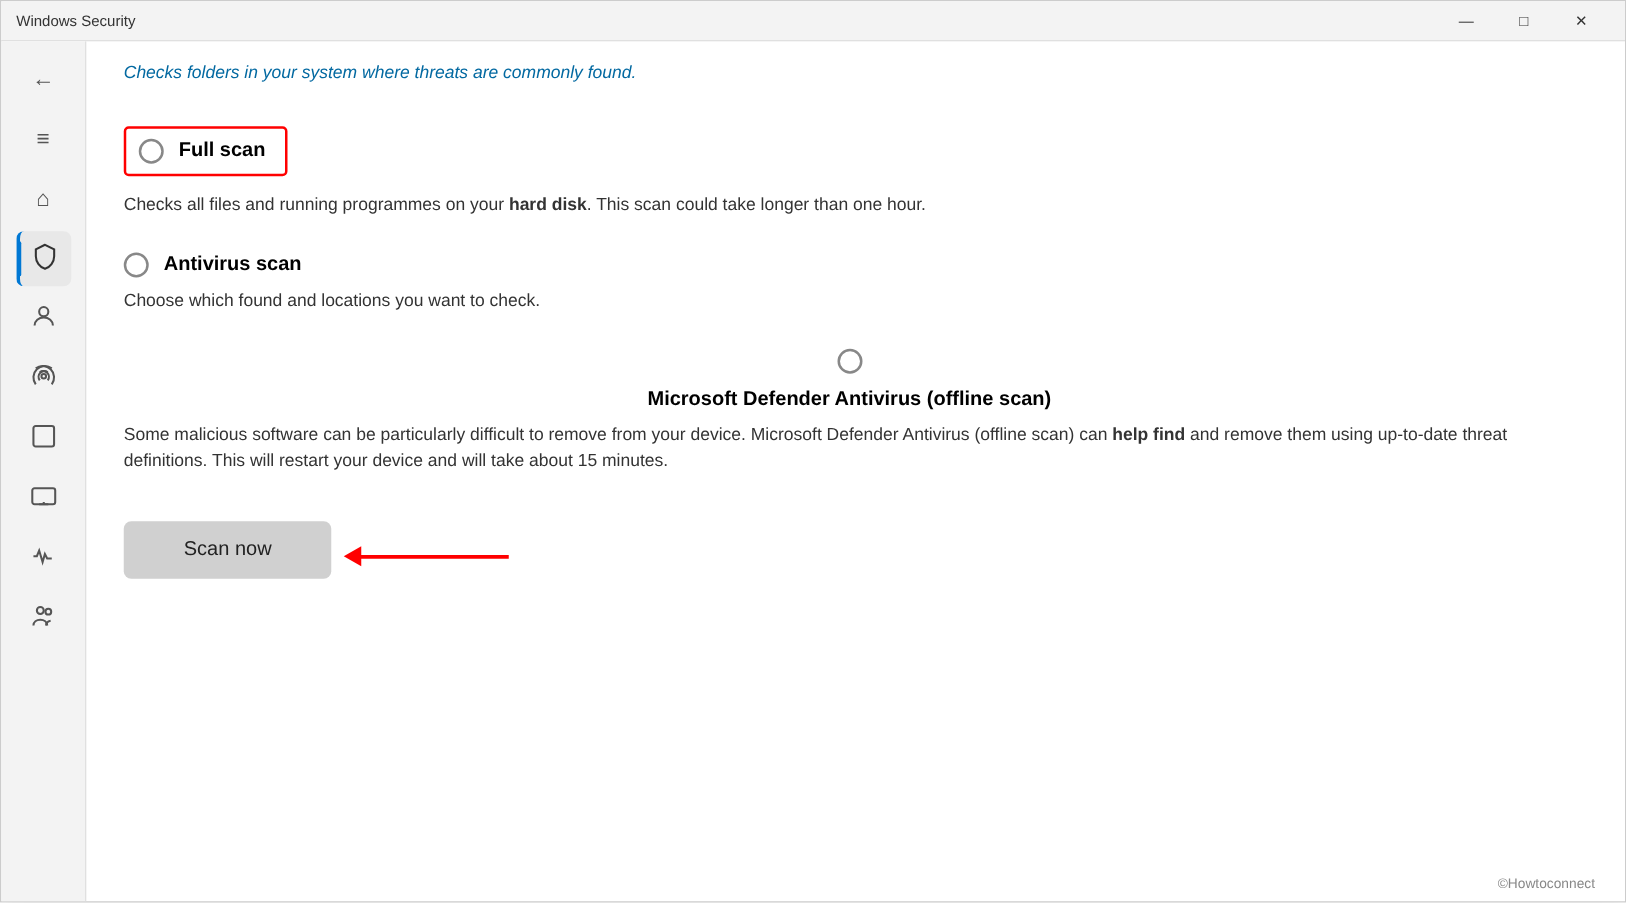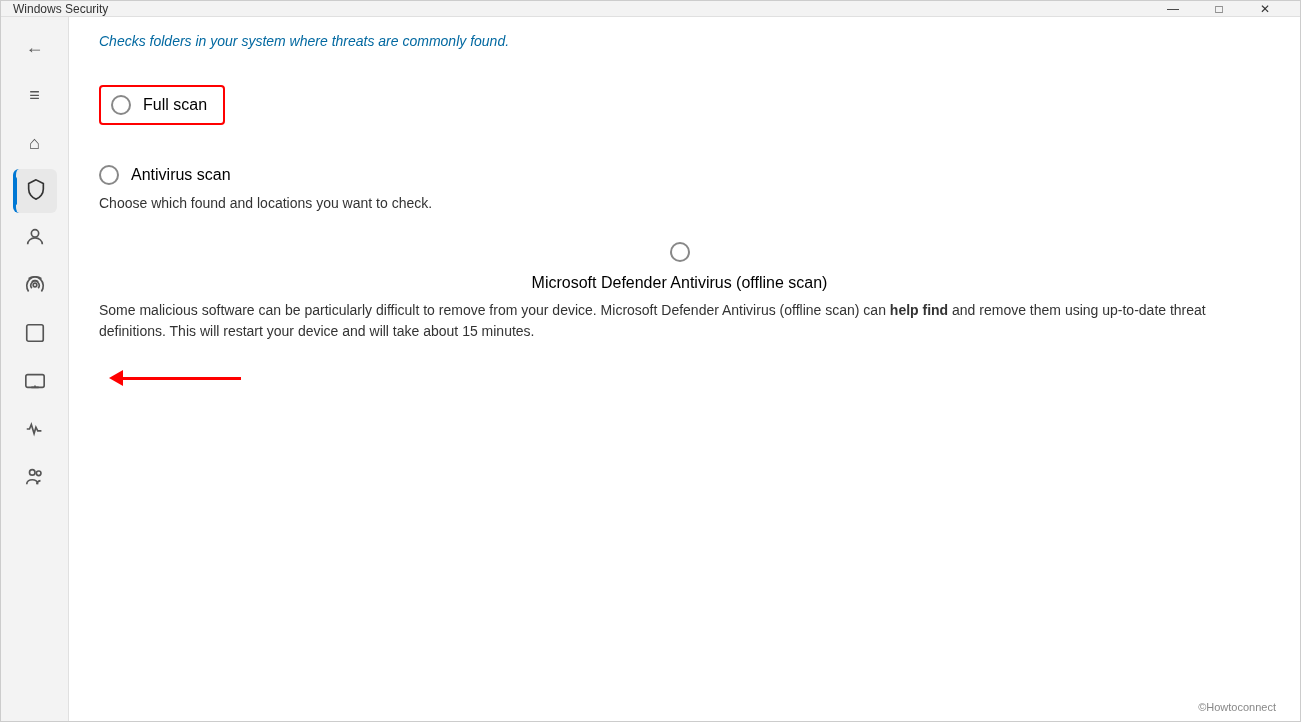--- a/index.html
+++ b/index.html
@@ -16,21 +16,21 @@
     .window {
       width: 1301px;
       height: 722px;
       background: #fff;
       border: 1px solid #ccc;
       display: flex;
       flex-direction: column;
       box-shadow: 0 4px 16px rgba(0,0,0,0.2);
     }
     .title-bar {
-      height: 16px;
+      height: 32px;
       background: #f3f3f3;
       display: flex;
       align-items: center;
       padding: 0 12px;
       border-bottom: 1px solid #e0e0e0;
       flex-shrink: 0;
     }
     .title-bar-title {
       font-size: 12px;
       color: #333;
@@ -126,21 +126,21 @@
       border: 2px solid #888;
       background: white;
       flex-shrink: 0;
       cursor: pointer;
       display: flex;
       align-items: center;
       justify-content: center;
     }
     .scan-option-label {
       font-size: 16px;
-      font-weight: 400;
+      font-weight: 700;
       color: #000;
     }
     .scan-option-desc {
       font-size: 14px;
       color: #333;
       line-height: 1.5;
       margin-left: 0;
     }
     .scan-option-desc strong {
       font-weight: 700;
@@ -282,20 +282,23 @@
     <div class="main-content">
       <div class="scrollable-content">
 
         <p class="truncated-top">Checks folders in your system where threats are commonly found.</p>
 
         <div class="scan-option">
           <div style="display:inline-flex; align-items:center; gap:12px; border:2px solid red; padding:8px 16px 8px 10px; border-radius:4px; margin-bottom:12px;">
             <div class="radio-btn"></div>
             <span class="scan-option-label">Full scan</span>
           </div>
+          <p class="scan-option-desc">
+            Checks all files and running programmes on your <strong>hard disk</strong>. This scan could take longer than one hour.
+          </p>
         </div>
 
         <div class="scan-option">
           <div style="display:flex; align-items:center; gap:12px; margin-bottom:8px;">
             <div class="radio-btn"></div>
             <span class="scan-option-label">Antivirus scan</span>
           </div>
           <p class="scan-option-desc">Choose which found and locations you want to check.</p>
         </div>
 
@@ -303,20 +306,21 @@
           <div style="display:flex; align-items:center; gap:12px; margin-bottom:8px;flex-direction:column;">
             <div class="radio-btn"></div>
             <span class="scan-option-label">Microsoft Defender Antivirus (offline scan)</span>
           </div>
           <p class="scan-option-desc">
             Some malicious software can be particularly difficult to remove from your device. Microsoft Defender Antivirus (offline scan) can <strong>help find</strong> and remove them using up-to-date threat definitions. This will restart your device and will take about 15 minutes.
           </p>
         </div>
 
         <div style="display:flex; align-items:center; margin-top:8px;">
+          <button class="scan-now-btn">Scan now</button>
           <div class="arrow-annotation">
             <div class="arrow-head"></div>
             <div class="arrow-line"></div>
           </div>
         </div>
 
         <div class="copyright">©Howtoconnect</div>
 
       </div>
     </div>

